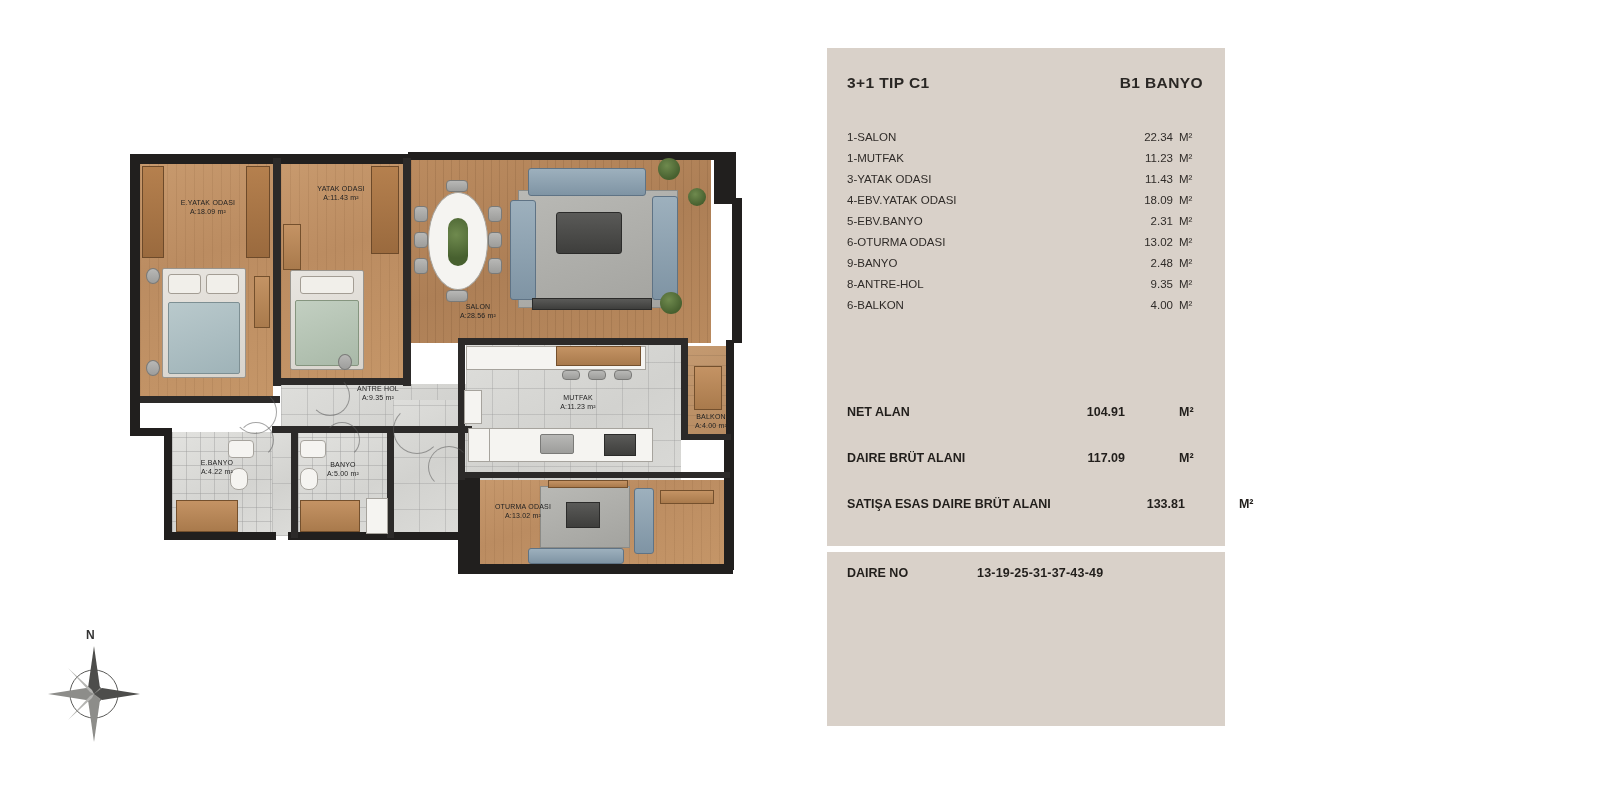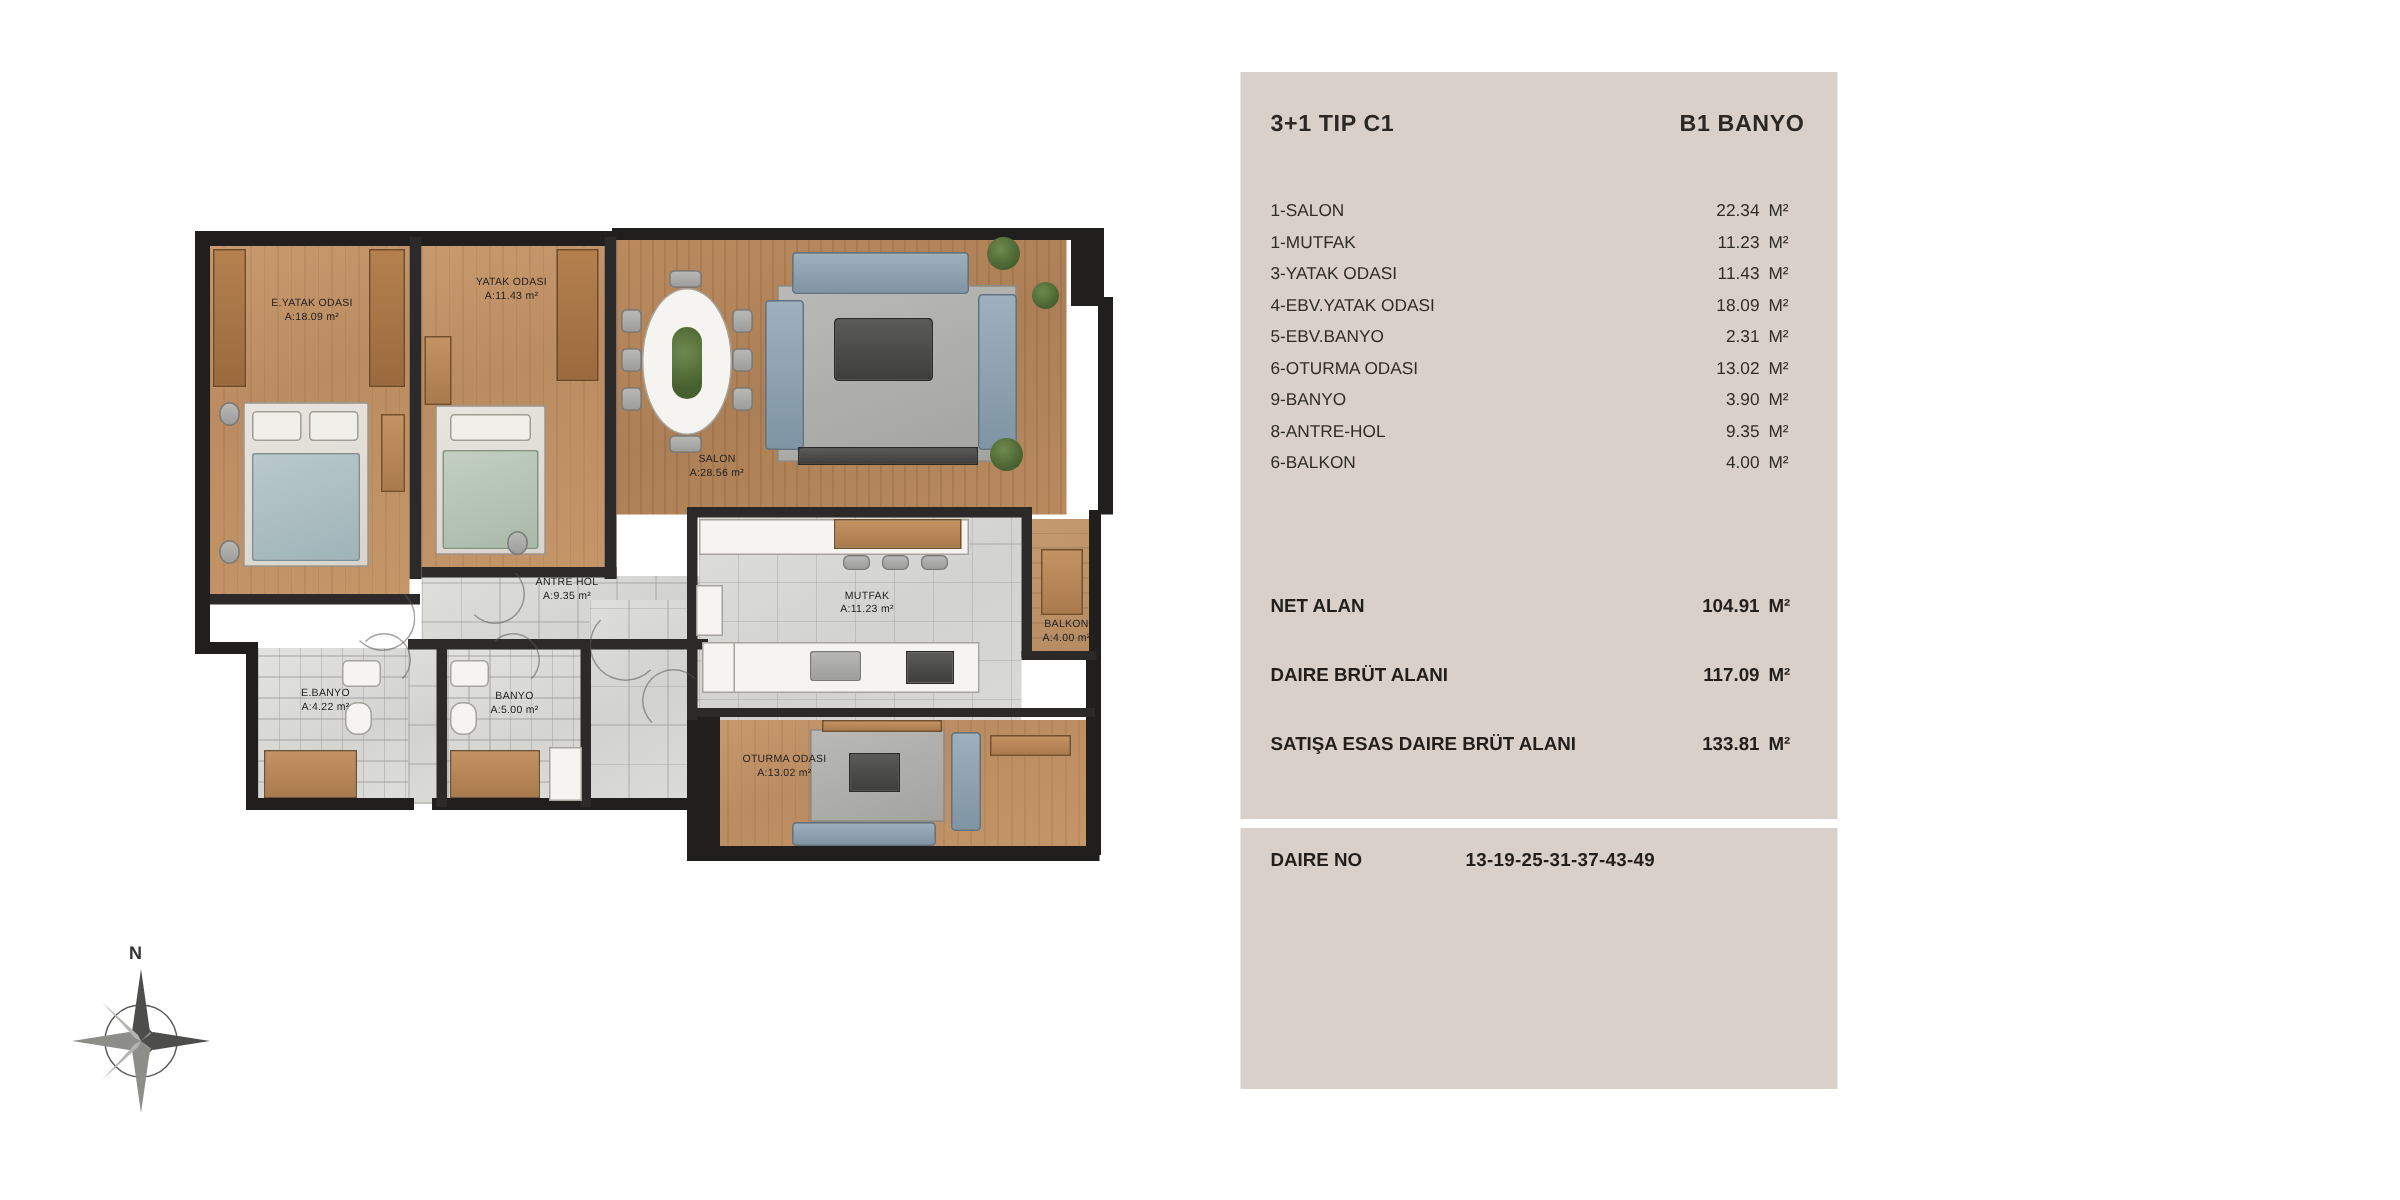--- a/index.html
+++ b/index.html
@@ -129,21 +129,21 @@
   #hdr-type { left: 20px; }
   #hdr-block { right: 22px; }
 
   .legend {
     position: absolute;
     left: 20px; top: 78px;
     width: 358px;
   }
   .legend-row {
     display: flex;
-    align-items: flex-end;
+    align-items: center;
     height: 21px;
     font-size: 11.5px;
     color: #2f2b28;
   }
   .legend-name { flex: 0 0 auto; }
   .legend-spacer { flex: 1 1 auto; }
   .legend-val {
     width: 42px;
     text-align: right;
     font-size: 11.5px;
@@ -155,25 +155,26 @@
     font-size: 11.5px;
   }
 
   .totals {
     position: absolute;
     left: 20px; top: 340px;
     width: 358px;
   }
   .total-row {
     display: flex;
-    align-items: center;
+    align-items: flex-end;
     height: 31px;
     font-size: 12.5px;
     font-weight: 700;
     color: #211e1b;
+    gap: 48px;
   }
   .total-name { flex: 0 0 auto; }
   .total-spacer { flex: 1 1 auto; }
   .total-val { width: 50px; text-align: right; }
   .total-unit { width: 26px; text-align: left; padding-left: 6px; }
 
   .daire-row {
     position: absolute;
     left: 20px; top: 14px;
     display: flex;
@@ -406,21 +407,21 @@
     </div>
     <div class="legend-row">
       <span class="legend-name">6-OTURMA ODASI</span>
       <span class="legend-spacer"></span>
       <span class="legend-val">13.02</span>
       <span class="legend-unit">M²</span>
     </div>
     <div class="legend-row">
       <span class="legend-name">9-BANYO</span>
       <span class="legend-spacer"></span>
-      <span class="legend-val">3.90</span>
+      <span class="legend-val">2.48</span>
       <span class="legend-unit">M²</span>
     </div>
     <div class="legend-row">
       <span class="legend-name">8-ANTRE-HOL</span>
       <span class="legend-spacer"></span>
       <span class="legend-val">9.35</span>
       <span class="legend-unit">M²</span>
     </div>
     <div class="legend-row">
       <span class="legend-name">6-BALKON</span>

